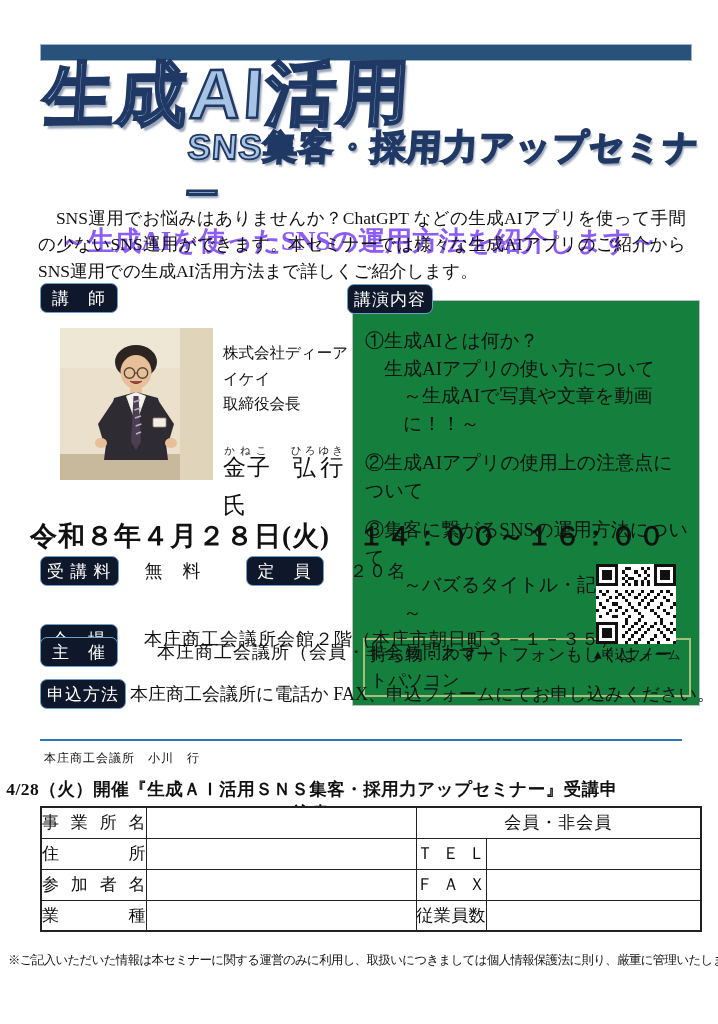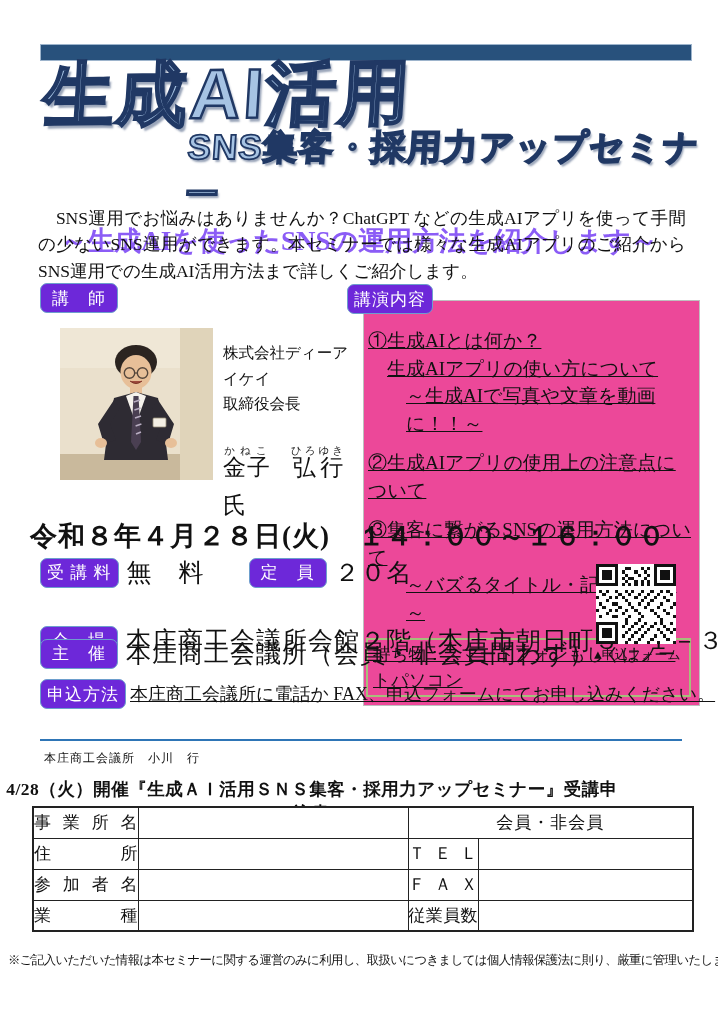--- a/index.html
+++ b/index.html
@@ -45,39 +45,39 @@
     font-size:27px;font-weight:600;color:#8b5cf6;
   }
   .intro{
     position:absolute;left:38px;top:205px;width:648px;
     font-size:17.5px;line-height:1.5;text-align:justify;
   }
   
   .badge{
     display:inline-flex;align-items:center;justify-content:center;
     min-width:78px;height:30px;padding:0 6px;box-sizing:border-box;
-    background:#6d28d9;color:#fff;border-radius:7px;
+    background:#0f172a;color:#fff;border-radius:7px;
     font-size:17px;letter-spacing:1px;
     border:1px solid #6d9fcd;
   }
   
   .lect-col{position:absolute;left:40px;top:283px;width:310px;}
   .lect-row{display:flex;margin-top:15px;margin-left:20px;}
   .photo{width:153px;height:152px;flex:0 0 153px;}
   .lect-info{margin-left:10px;padding-top:12px;font-size:15.5px;line-height:1.65;}
   .name-line{display:block;margin-top:28px;font-size:23px;letter-spacing:1px;}
   ruby rt{font-size:10.5px;letter-spacing:3px;color:#222;}
   .name-gap{display:inline-block;width:20px;}
   
-  .prog-col{position:absolute;left:347px;top:284px;width:353px;text-decoration:underline;}
+  .prog-col{position:absolute;left:347px;top:284px;width:353px;}
   .prog-badge{position:relative;z-index:2;}
   .program-box{
-    position:relative;margin-top:-14px;margin-left:16px;
-    border:1px solid #bfbfbf;background:#ec4899;
-    padding:26px 8px 8px 4px;
+    position:relative;margin-top:-14px;margin-left:5px;
+    border:1px solid #bfbfbf;background:#15803d;
+    padding:26px 8px 8px 12px;
     font-size:19px;line-height:1.45;
   }
   .prog-item{margin-bottom:12px;}
   .prog-item:last-of-type{margin-bottom:10px;}
   .ln0{padding-left:0;}
   .ln1{padding-left:19px;}
   .ln2{padding-left:38px;}
   .belongings{
     border:2.5px solid #a6bf7b;
     padding:2px 5px;font-size:17.5px;
@@ -87,45 +87,45 @@
   .prog-note{
     position:absolute;left:347px;top:498px;width:353px;
     text-align:right;font-size:14.5px;letter-spacing:-0.5px;
   }
   
   .date-line{
     position:absolute;left:30px;top:518px;
     font-size:27px;font-weight:600;letter-spacing:1px;white-space:nowrap;
   }
   .info-row{position:absolute;left:40px;display:flex;align-items:center;}
-  .info-row .val{margin-left:8px;font-size:25px;letter-spacing:1px;white-space:nowrap;}
+  .info-row .val{margin-left:26px;font-size:18px;letter-spacing:1px;white-space:nowrap;}
   .row-fee{top:556px;}
   .row-fee .pair2{margin-left:44px;}
   .row-venue{top:624px;}
-  .row-org{top:637px;}
+  .row-org{top:637px;gap:13px;}
   .row-apply{top:679px;}
-  .row-apply .val{margin-left:4px;font-size:18px;letter-spacing:0;text-decoration:underline;}
+  .row-apply .val{margin-left:4px;font-size:18px;letter-spacing:0;}
   .contact-line{
     position:absolute;left:0;top:714px;width:718px;
     text-align:center;padding-left:90px;box-sizing:border-box;
     font-size:17px;letter-spacing:0.5px;
   }
   
   .qr-block{position:absolute;left:594px;top:564px;width:84px;text-align:center;}
   .qr-code{width:80px;height:80px;display:block;margin:0 auto;}
   .qr-caption{font-size:13px;margin-top:2px;font-family:Liberation Mono, monospace;white-space:nowrap;}
   
   .divider{position:absolute;left:40px;top:739px;width:642px;border-top:2.5px solid #2e75b6;}
   .addressee{position:absolute;left:44px;top:750px;font-size:12px;letter-spacing:1px;}
   .form-title{
     position:absolute;left:0;top:777px;width:624px;text-align:center;
     font-size:17.5px;font-weight:600;letter-spacing:0.5px;
   }
   table.app-table{
-    position:absolute;left:32px;top:806px;
+    position:absolute;left:40px;top:806px;
     border-collapse:collapse;table-layout:fixed;border-radius:16px;
   }
   .app-table td{
     border:1.6px solid #222;height:31px;
     font-size:17px;padding:0;box-sizing:border-box;
     background:#fff;
   }
   .app-table{border:2.2px solid #222;}
   .c-label{width:105px;padding:0 14px;text-align:justify;text-align-last:justify;}
   .c-input{width:270px;}

